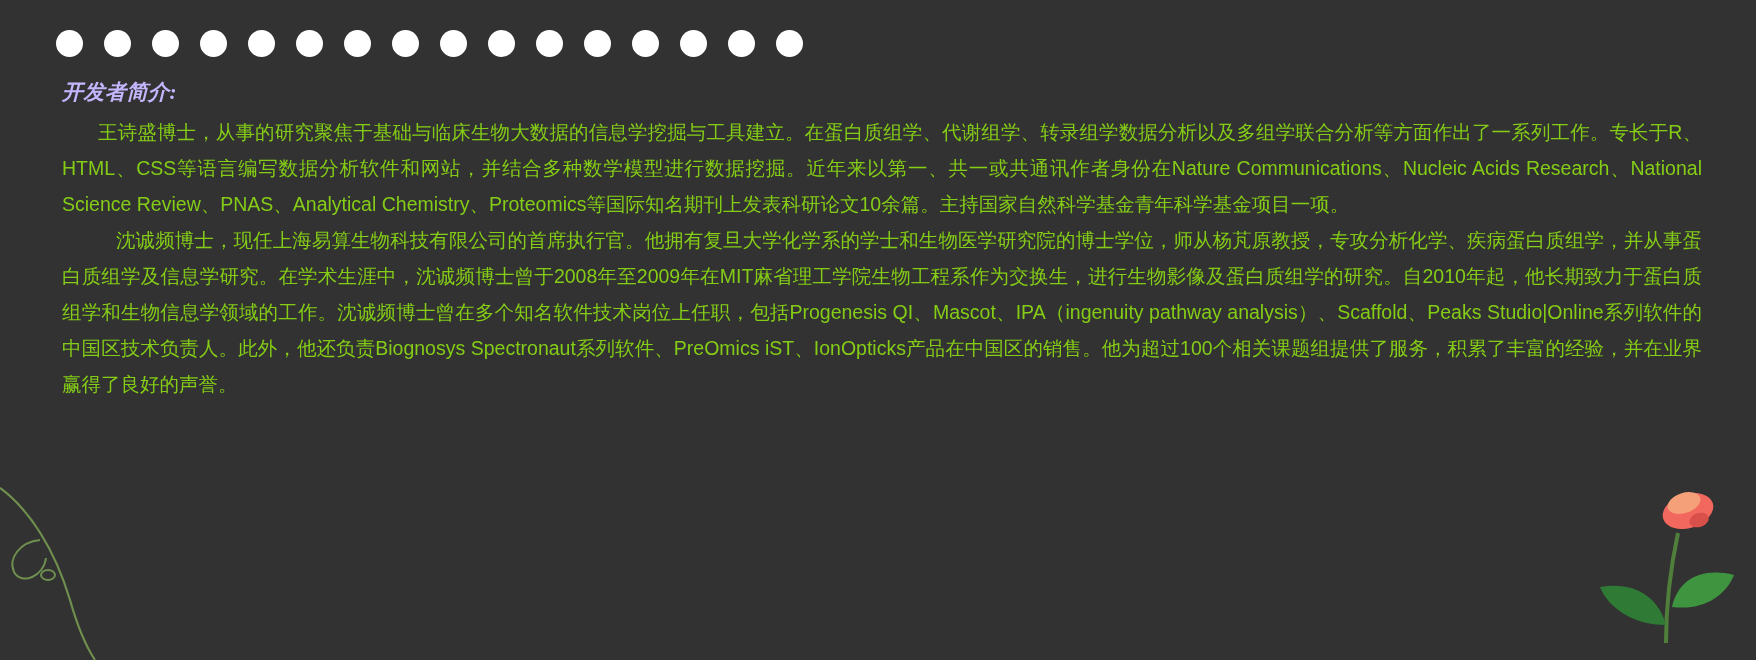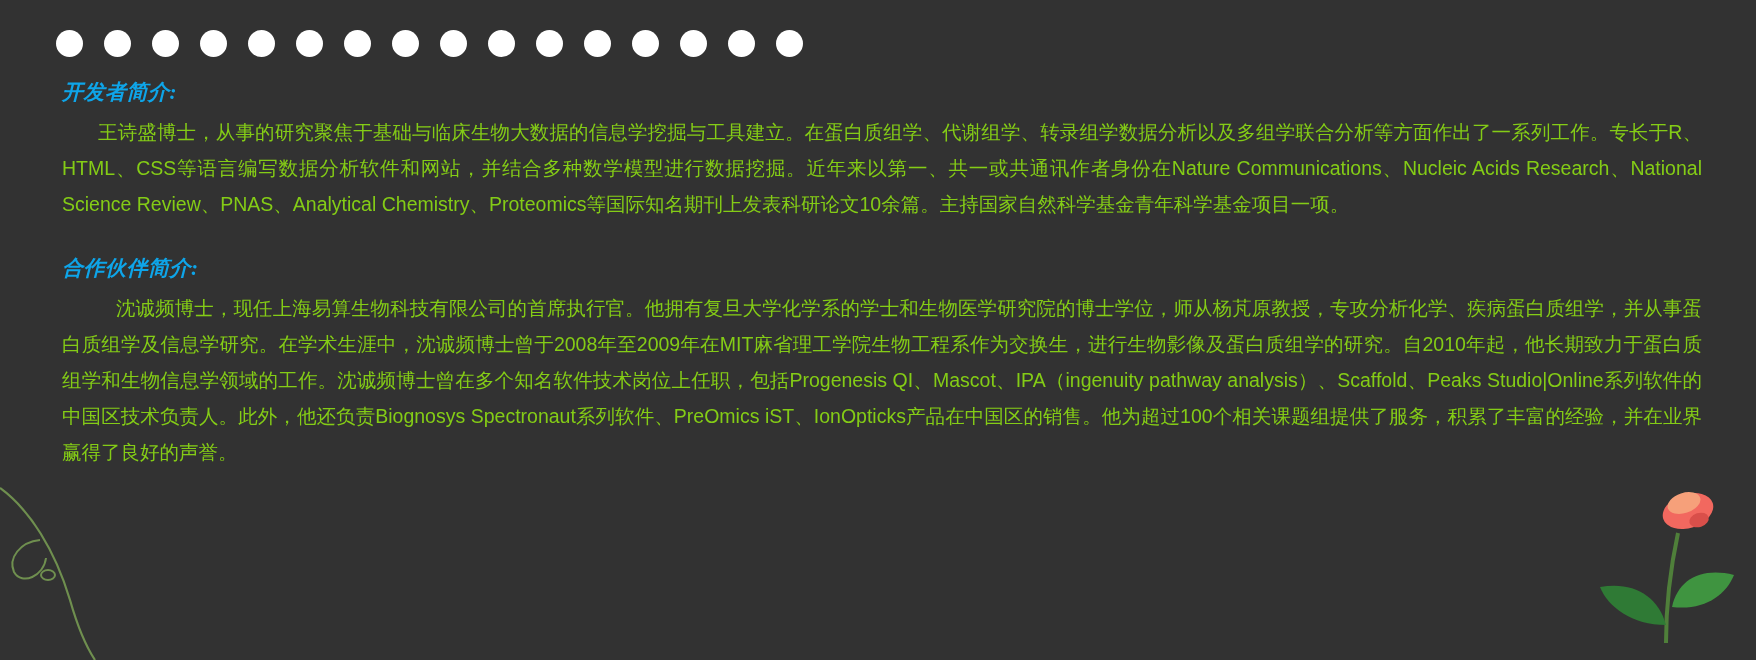--- a/index.html
+++ b/index.html
@@ -38,21 +38,21 @@
     position: absolute;
     top: 78px;
     left: 62px;
     width: 1628px;
   }
   .section-title {
     font-family: "Liberation Serif", serif;
     font-style: italic;
     font-weight: bold;
     font-size: 21px;
-    color: #0ea5e9;
+    color: #c4b5fd;
     letter-spacing: 0.5px;
     margin: 0 0 8px 0;
   }
   .section-title.second {
     margin-top: 32px;
   }
   .para {
     color: #84cc16;
     font-size: 19.5px;
     line-height: 36px;
@@ -111,21 +111,20 @@
     <span class="dot"></span>
     <span class="dot"></span>
   </div>
 
   <div class="content">
 
     <h2 class="section-title">开发者简介:</h2>
 
     <p class="para p1">王诗盛博士，从事的研究聚焦于基础与临床生物大数据的信息学挖掘与工具建立。在蛋白质组学、代谢组学、转录组学数据分析以及多组学联合分析等方面作出了一系列工作。专长于R、HTML、CSS等语言编写数据分析软件和网站，并结合多种数学模型进行数据挖掘。近年来以第一、共一或共通讯作者身份在Nature Communications、Nucleic Acids Research、National Science Review、PNAS、Analytical Chemistry、Proteomics等国际知名期刊上发表科研论文10余篇。主持国家自然科学基金青年科学基金项目一项。</p>
 
-    <h2 class="section-title second">合作伙伴简介:</h2>
 
     <p class="para p2">沈诚频博士，现任上海易算生物科技有限公司的首席执行官。他拥有复旦大学化学系的学士和生物医学研究院的博士学位，师从杨芃原教授，专攻分析化学、疾病蛋白质组学，并从事蛋白质组学及信息学研究。在学术生涯中，沈诚频博士曾于2008年至2009年在MIT麻省理工学院生物工程系作为交换生，进行生物影像及蛋白质组学的研究。自2010年起，他长期致力于蛋白质组学和生物信息学领域的工作。沈诚频博士曾在多个知名软件技术岗位上任职，包括Progenesis QI、Mascot、IPA（ingenuity pathway analysis）、Scaffold、Peaks Studio|Online系列软件的中国区技术负责人。此外，他还负责Biognosys Spectronaut系列软件、PreOmics iST、IonOpticks产品在中国区的销售。他为超过100个相关课题组提供了服务，积累了丰富的经验，并在业界赢得了良好的声誉。</p>
 
   </div>
 
   <svg class="vine" viewBox="0 0 120 180">
     <path d="M0,8 C30,30 55,70 70,120 C78,148 85,165 95,180" fill="none" stroke="#6f8f4f" stroke-width="2.2"></path>
     <path d="M40,60 C20,62 8,78 14,92 C22,106 44,96 46,78" fill="none" stroke="#6f8f4f" stroke-width="2"></path>
     <ellipse cx="48" cy="95" rx="7" ry="5" fill="none" stroke="#6f8f4f" stroke-width="2"></ellipse>
   </svg>

